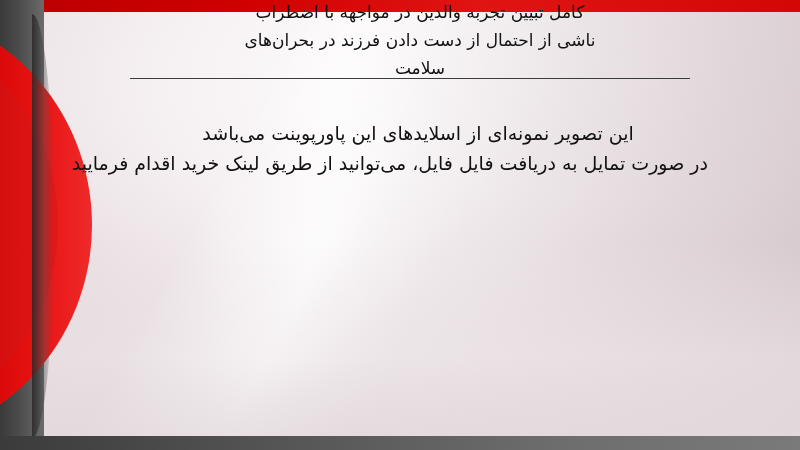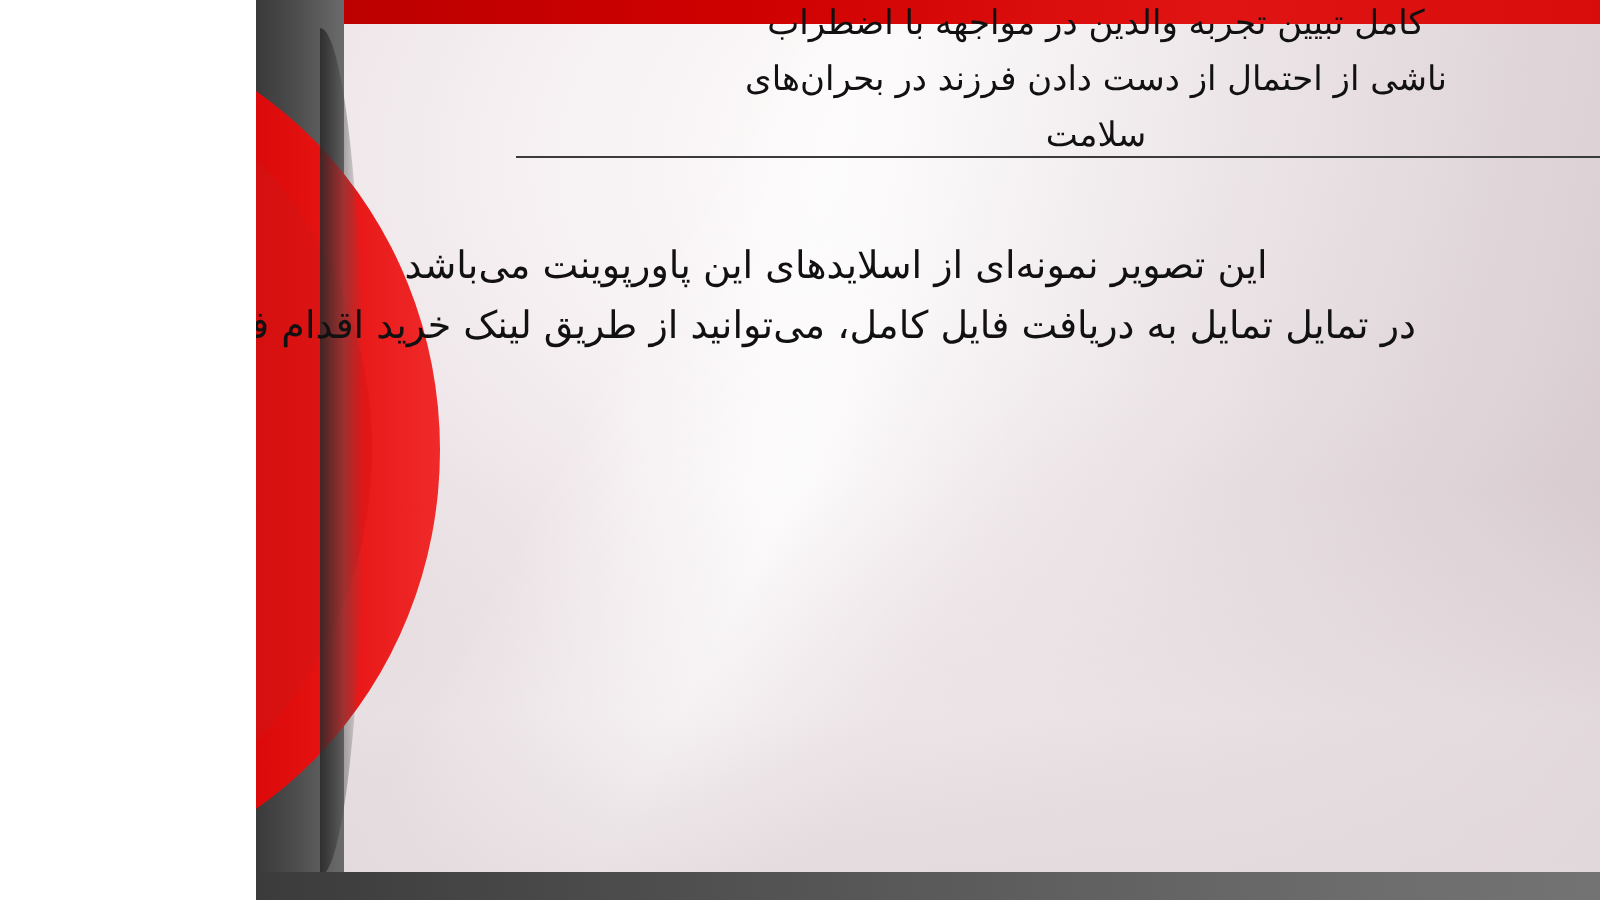--- a/index.html
+++ b/index.html
@@ -5,21 +5,21 @@
   html, body {
     margin: 0;
     padding: 0;
     background: #ffffff;
   }
   body {
     font-family: "DejaVu Sans", sans-serif;
   }
   .slide {
     position: relative;
-    width: 672px;
+    width: 800px;
     height: 450px;
     overflow: hidden;
     background: #fca5a5;
   }
 
   
   .bg-base {
     position: absolute;
     inset: 0;
     background:
@@ -161,16 +161,16 @@
 
   <div class="title-block">
     <div class="title-text">کامل تبیین تجربه والدین در مواجهه با اضطراب
 ناشی از احتمال از دست دادن فرزند در بحران‌های
 سلامت</div>
   </div>
   <div class="title-rule"></div>
 
   <div class="body-block">
     <div class="body-line">این تصویر نمونه‌ای از اسلایدهای این پاورپوینت می‌باشد</div>
-    <div class="body-line">در تمایل تمایل به دریافت فایل کامل، می‌توانید از طریق لینک خرید اقدام فرمایید</div>
+    <div class="body-line">در صورت تمایل به دریافت فایل فایل، می‌توانید از طریق لینک خرید اقدام فرمایید</div>
   </div>
 
 </div>
 
 </body></html>

